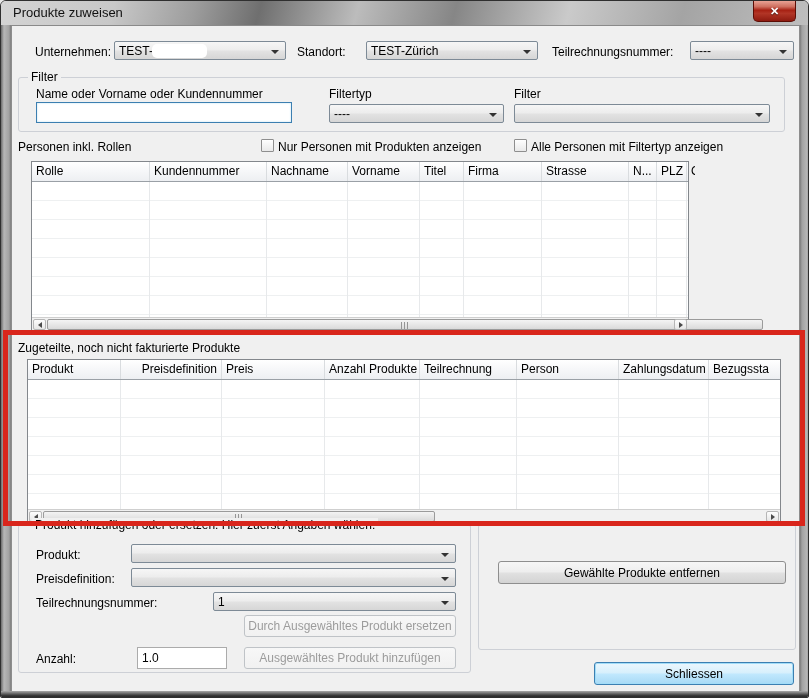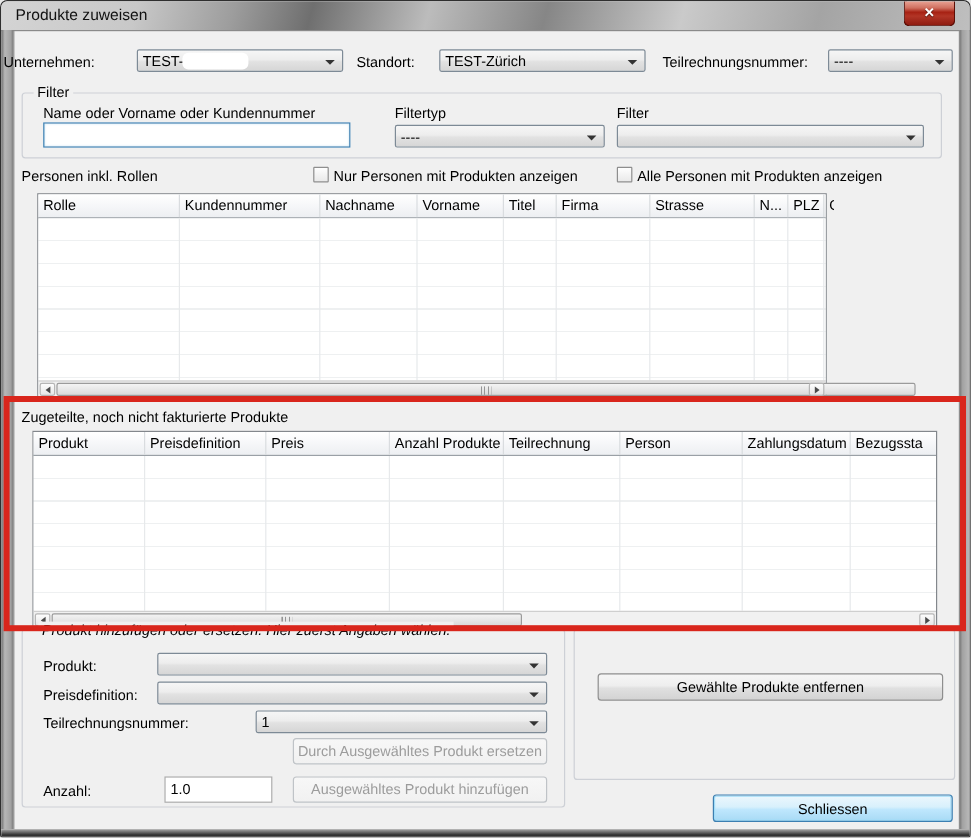--- a/index.html
+++ b/index.html
@@ -81,21 +81,21 @@
   <div class="titlebar">
     <div class="title-text">Produkte zuweisen</div>
   </div>
   <div class="close-btn">
     <span class="close-x">✕</span>
   </div>
   <div class="frame-left"></div>
   <div class="frame-right"></div>
   <div class="frame-bottom"></div>
 
-  <div class="lbl" style="left:2px; top:44px;">Unternehmen:</div>
+  <div class="lbl" style="left:34px; top:44px;">Unternehmen:</div>
   <div class="combo" style="left:113px; top:40px; width:172px;">
     <span class="combo-val">TEST-</span>
     <span class="redaction"></span>
     <span class="combo-arrow"></span>
   </div>
   <div class="lbl" style="left:296px; top:44px;">Standort:</div>
   <div class="combo" style="left:365px; top:40px; width:172px;">
     <span class="combo-val">TEST-Zürich</span>
     <span class="combo-arrow"></span>
   </div>
@@ -117,21 +117,21 @@
   <div class="lbl" style="left:513px; top:86px;">Filter</div>
   <div class="combo" style="left:513px; top:103px; width:256px;">
     <span class="combo-val"></span>
     <span class="combo-arrow"></span>
   </div>
 
   <div class="lbl" style="left:17px; top:139px;">Personen inkl. Rollen</div>
   <div class="cb" style="left:260px; top:138px;"></div>
   <div class="lbl" style="left:277px; top:139px;">Nur Personen mit Produkten anzeigen</div>
   <div class="cb" style="left:513px; top:138px;"></div>
-  <div class="lbl" style="left:530px; top:139px;">Alle Personen mit Produkten anzeigen</div>
+  <div class="lbl" style="left:530px; top:139px;">Alle Personen mit Filtertyp anzeigen</div>
 
   <div class="tbl" style="left:30px; top:160px; width:658px; height:172px;">
     <div class="thead">
       <div class="th" style="width:118px;">Rolle</div>
       <div class="th" style="width:117px;">Kundennummer</div>
       <div class="th" style="width:81px;">Nachname</div>
       <div class="th" style="width:72px;">Vorname</div>
       <div class="th" style="width:44px;">Titel</div>
       <div class="th" style="width:78px;">Firma</div>
       <div class="th" style="width:87px;">Strasse</div>
@@ -161,21 +161,21 @@
       <div class="sarrow" style="right:1px;">
           <span class="tri-r"></span>
         </div>
     </div>
   </div>
 
   <div class="lbl" style="left:17px; top:340px;">Zugeteilte, noch nicht fakturierte Produkte</div>
   <div class="tbl" style="left:26px; top:358px; width:754px; height:166px;">
     <div class="thead">
       <div class="th" style="width:93px;">Produkt</div>
-      <div class="th" style="width:101px;">Preisdefinition</div>
+      <div class="th" style="width:101px;text-align:right;">Preisdefinition</div>
       <div class="th" style="width:103px;">Preis</div>
       <div class="th" style="width:95px;">Anzahl Produkte</div>
       <div class="th" style="width:97px;">Teilrechnung</div>
       <div class="th" style="width:102px;">Person</div>
       <div class="th" style="width:90px;">Zahlungsdatum</div>
       <div class="th last">Bezugssta</div>
     </div>
     <div class="tbody">
       <div class="tcol" style="width:93px;"></div>
       <div class="tcol" style="width:101px;"></div>
@@ -193,21 +193,21 @@
       <div class="sthumb" style="left:15px; width:392px;">
         <span class="sgrip"></span>
       </div>
       <div class="sarrow" style="right:1px;">
           <span class="tri-r"></span>
         </div>
     </div>
   </div>
 
   <div class="groupbox" style="left:17px; top:523px; width:453px; height:149px;"></div>
-  <div class="grouplabel" style="left:31px; top:517px;font-style:italic;">Produkt hinzufügen oder ersetzen: Hier zuerst Angaben wählen:</div>
+  <div class="grouplabel" style="left:31px; top:517px;">Produkt hinzufügen oder ersetzen: Hier zuerst Angaben wählen:</div>
 
   <div class="lbl" style="left:35px; top:547px;">Produkt:</div>
   <div class="combo" style="left:130px; top:543px; width:325px;">
     <span class="combo-val"></span>
     <span class="combo-arrow"></span>
   </div>
   <div class="lbl" style="left:35px; top:571px;">Preisdefinition:</div>
   <div class="combo" style="left:130px; top:567px; width:325px;">
     <span class="combo-val"></span>
     <span class="combo-arrow"></span>

